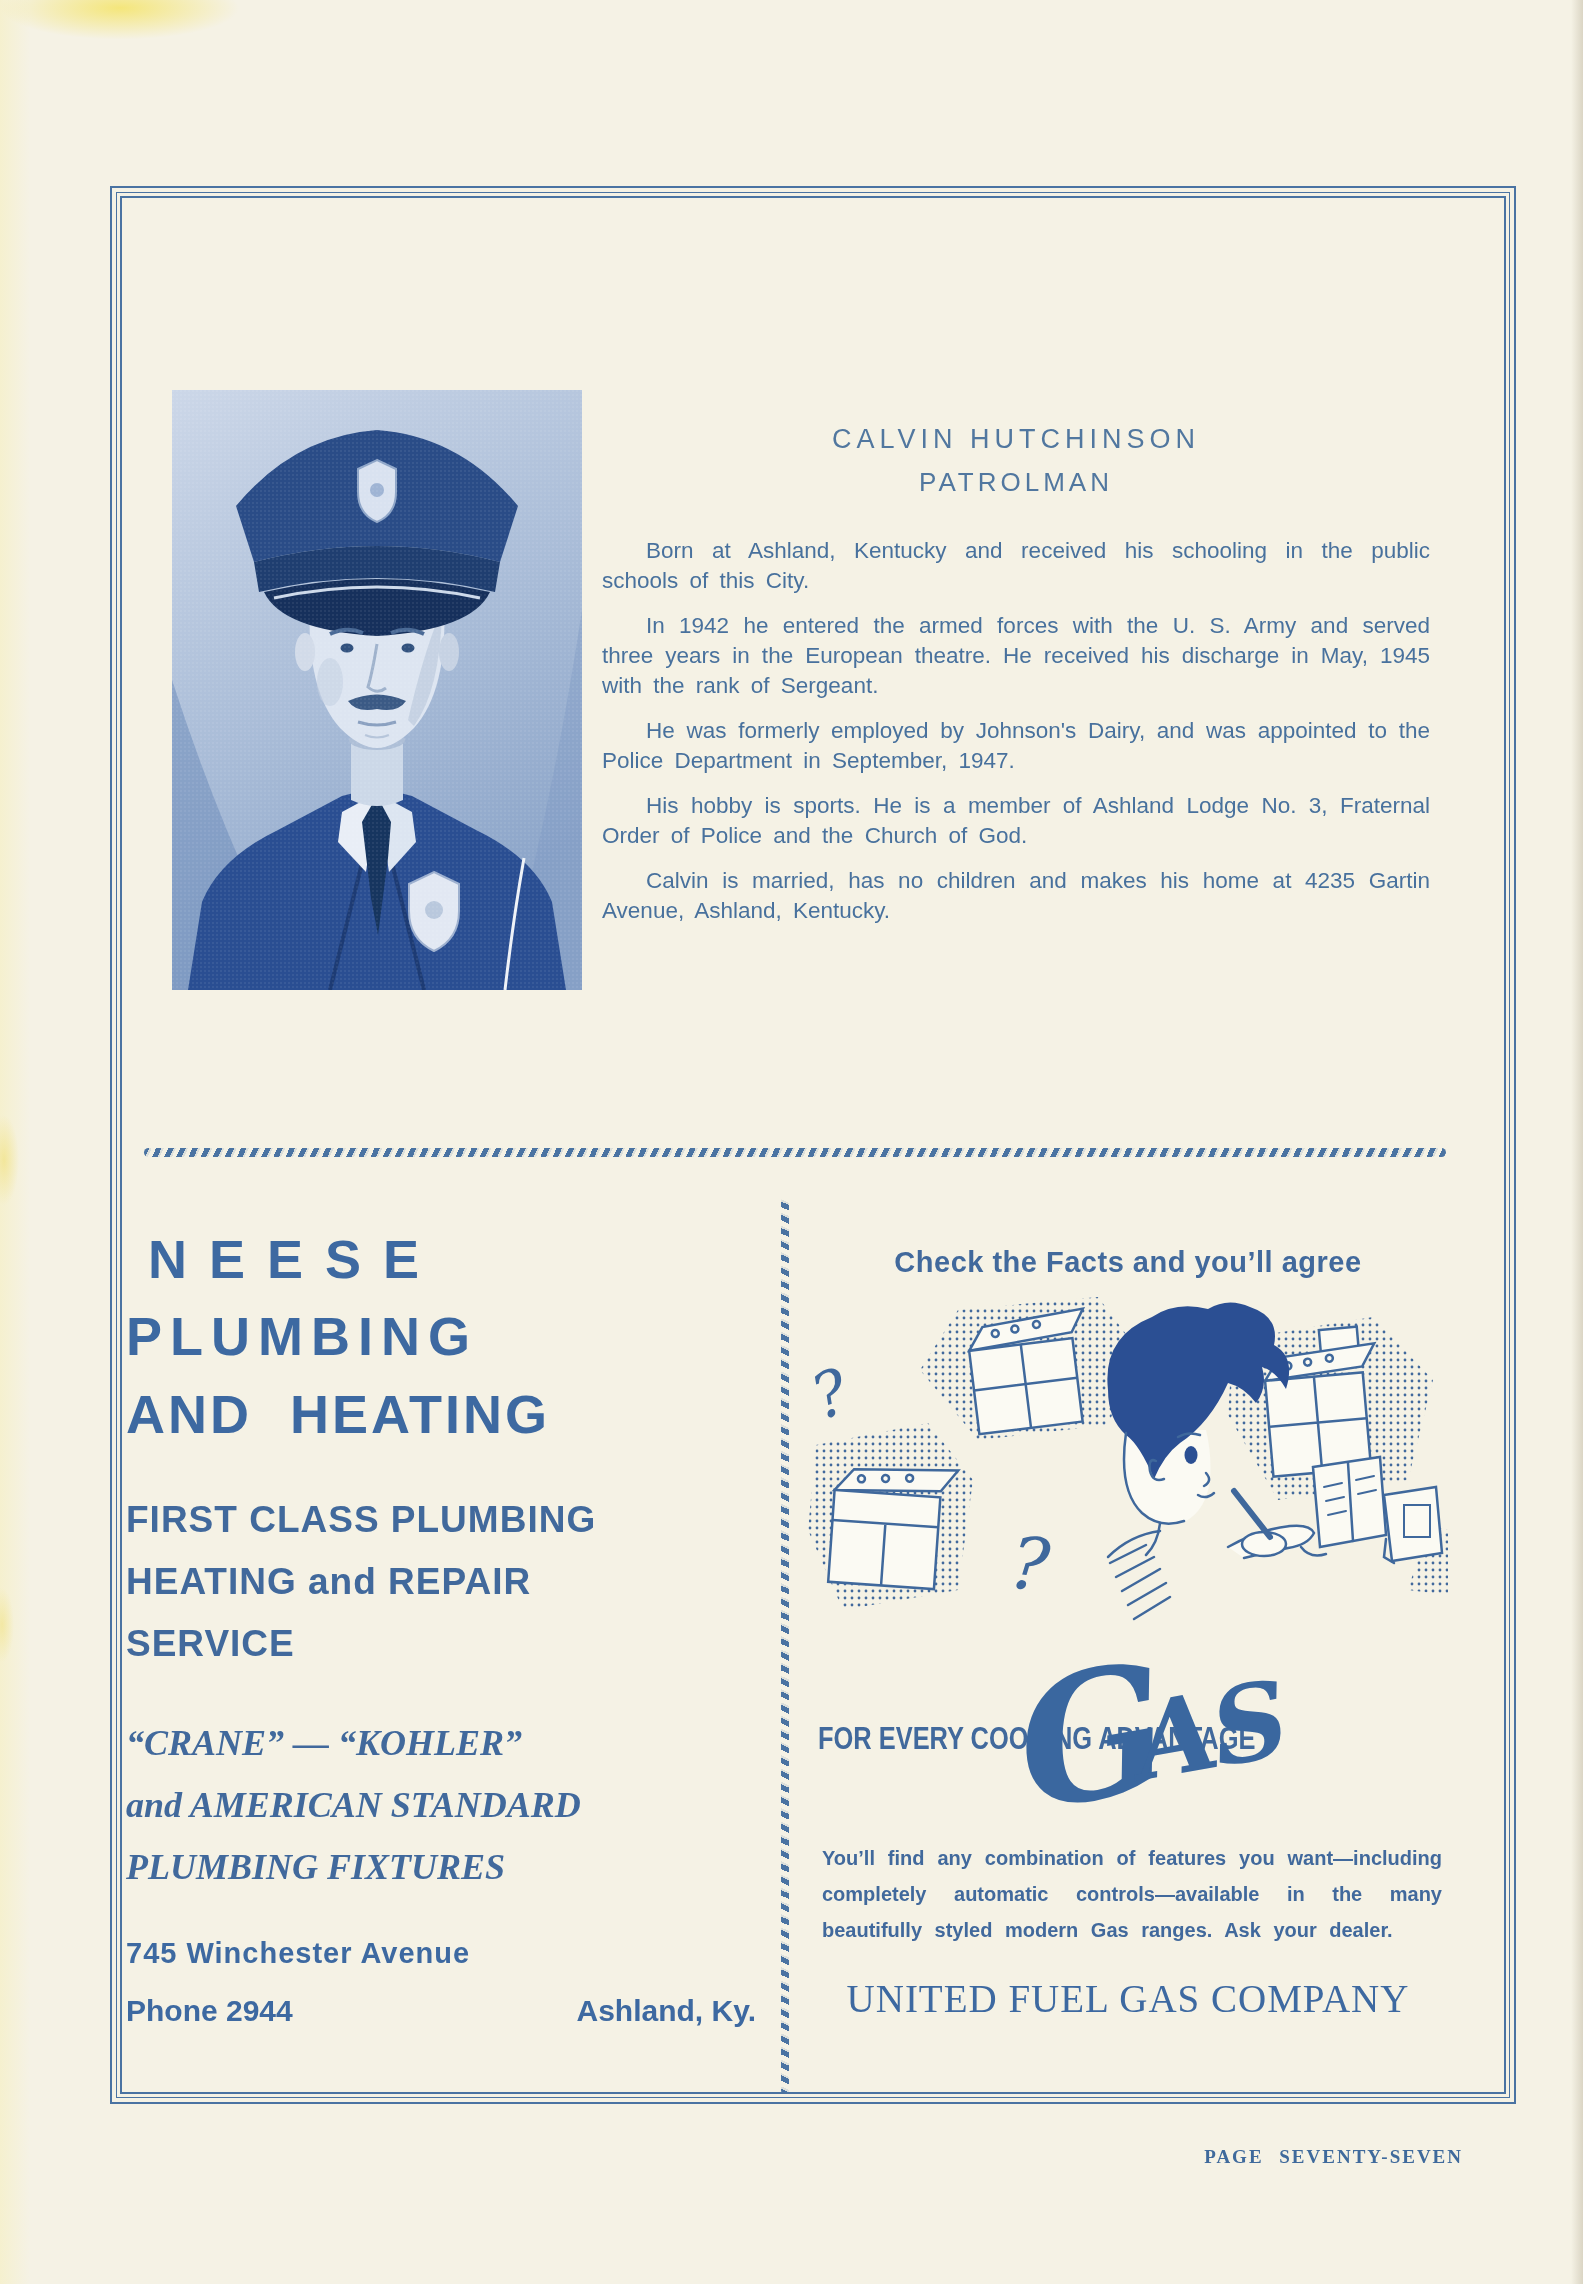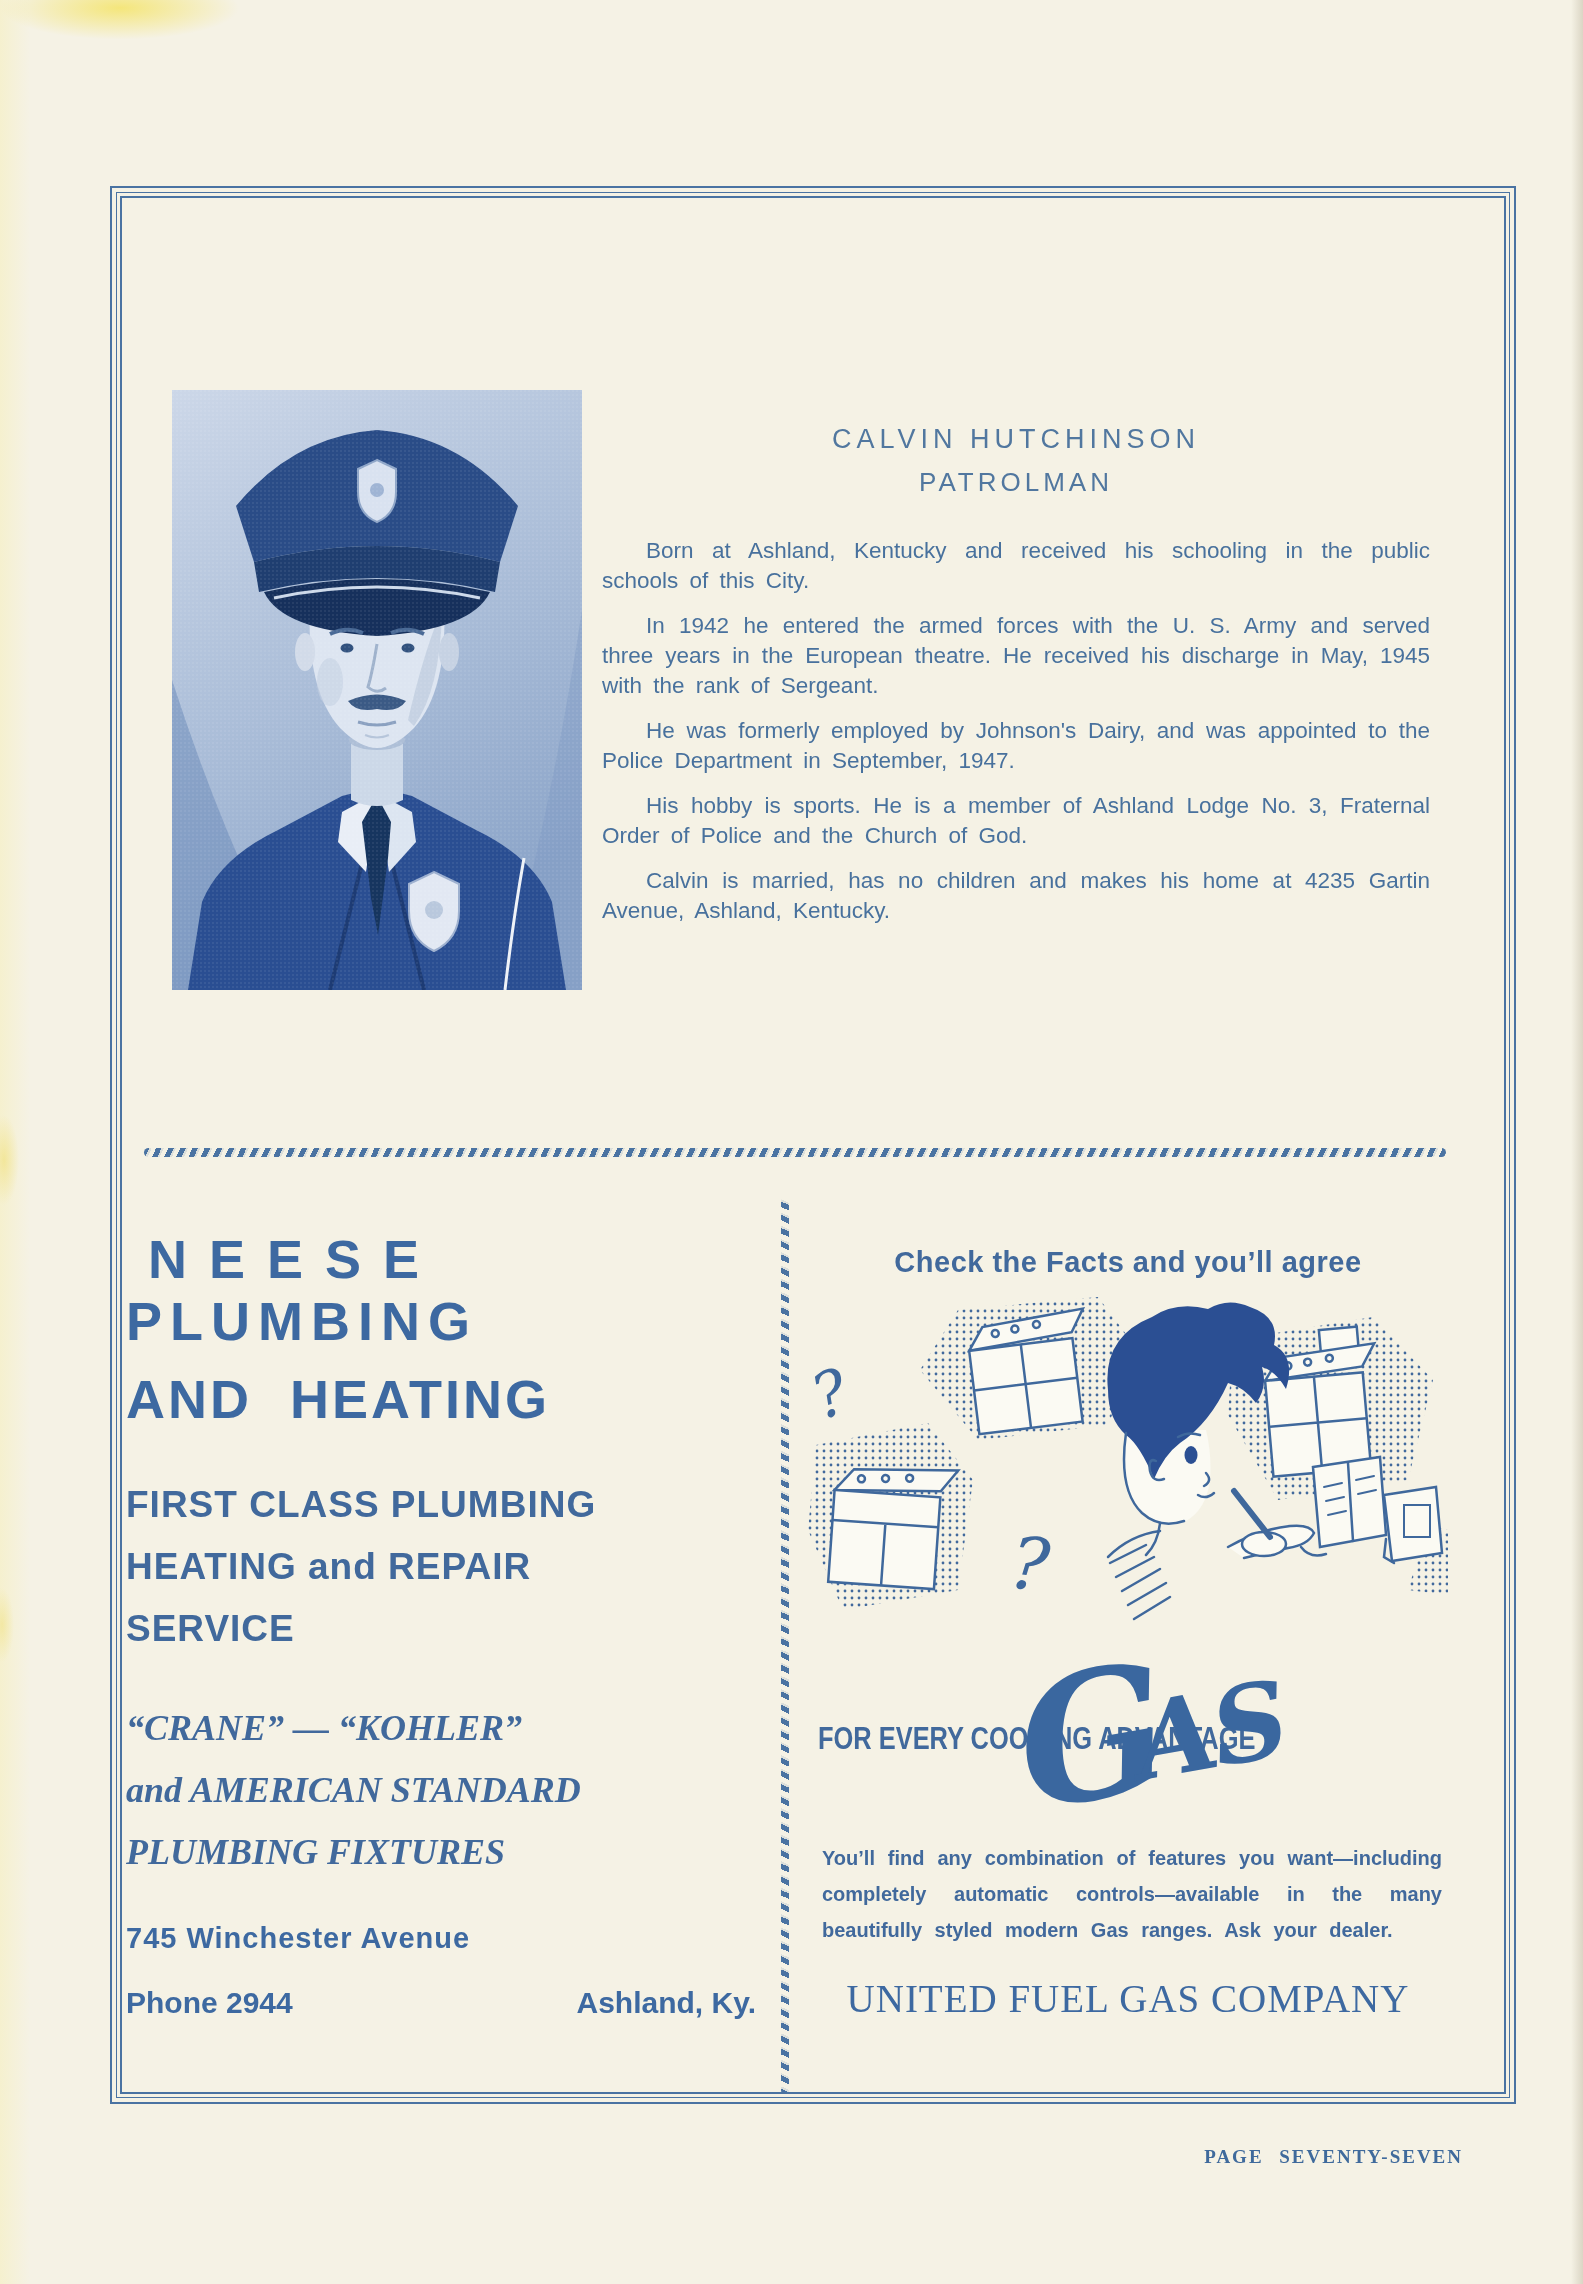--- a/index.html
+++ b/index.html
@@ -36,27 +36,27 @@
 
   
   .h-sep { position:absolute; left:34px; top:962px; width:1302px; height:9px; border-radius:5px;
            background:repeating-linear-gradient(115deg, #4a73a2 0 5px, rgba(74,115,162,.15) 5px 7px, transparent 7px 11px); }
   .v-sep { position:absolute; left:671px; top:1012px; width:8px; height:896px; border-radius:5px;
            background:repeating-linear-gradient(25deg, #4a73a2 0 5px, rgba(74,115,162,.15) 5px 7px, transparent 7px 12px); }
 
   
   .ad-left { position:absolute; left:16px; top:1042px; width:640px; text-align:left; color:#3d69a1; }
   .neese-l1 { font-size:54px; font-weight:bold; letter-spacing:22px; text-indent:22px; }
-  .neese-l2 { font-size:54px; font-weight:bold; letter-spacing:8px; margin-top:0; }
+  .neese-l2 { font-size:54px; font-weight:bold; letter-spacing:8px; margin-top:15px; }
   .neese-l3 { font-size:54px; font-weight:bold; letter-spacing:3px; word-spacing:20px; margin-top:16px; }
   .neese-service { margin-top:44px; font-size:37px; font-weight:bold; line-height:1.68; letter-spacing:1px; color:#41699c; }
   .neese-brands  { margin-top:38px; font-family:"Liberation Serif",serif; font-style:italic; font-weight:bold;
                    font-size:36px; line-height:1.72; color:#41699c; }
   .neese-address { margin-top:38px; font-size:29px; font-weight:bold; letter-spacing:1px; }
-  .neese-phone-row { display:flex; justify-content:space-between; margin-top:31px;
+  .neese-phone-row { display:flex; justify-content:space-between; margin-top:24px;
                      font-size:30px; font-weight:bold; padding-right:10px; }
 
   
   .ad-right { position:absolute; left:690px; top:1060px; width:656px; color:#41699c; }
   .gas-headline { text-align:center; font-size:29px; font-weight:bold; letter-spacing:.5px; }
   .gas-cartoon { display:block; margin:16px auto 0; width:640px; height:330px; }
   .gas-slogan { position:relative; height:185px; margin-top:4px; }
   .slogan-label { position:absolute; left:18px; top:92px; font-size:31px; font-weight:bold;
                   white-space:nowrap; transform:scale(.82,1); transform-origin:left center; letter-spacing:0; }
   .gas-logo { position:absolute; left:215px; top:-2px; width:300px; height:190px; }

